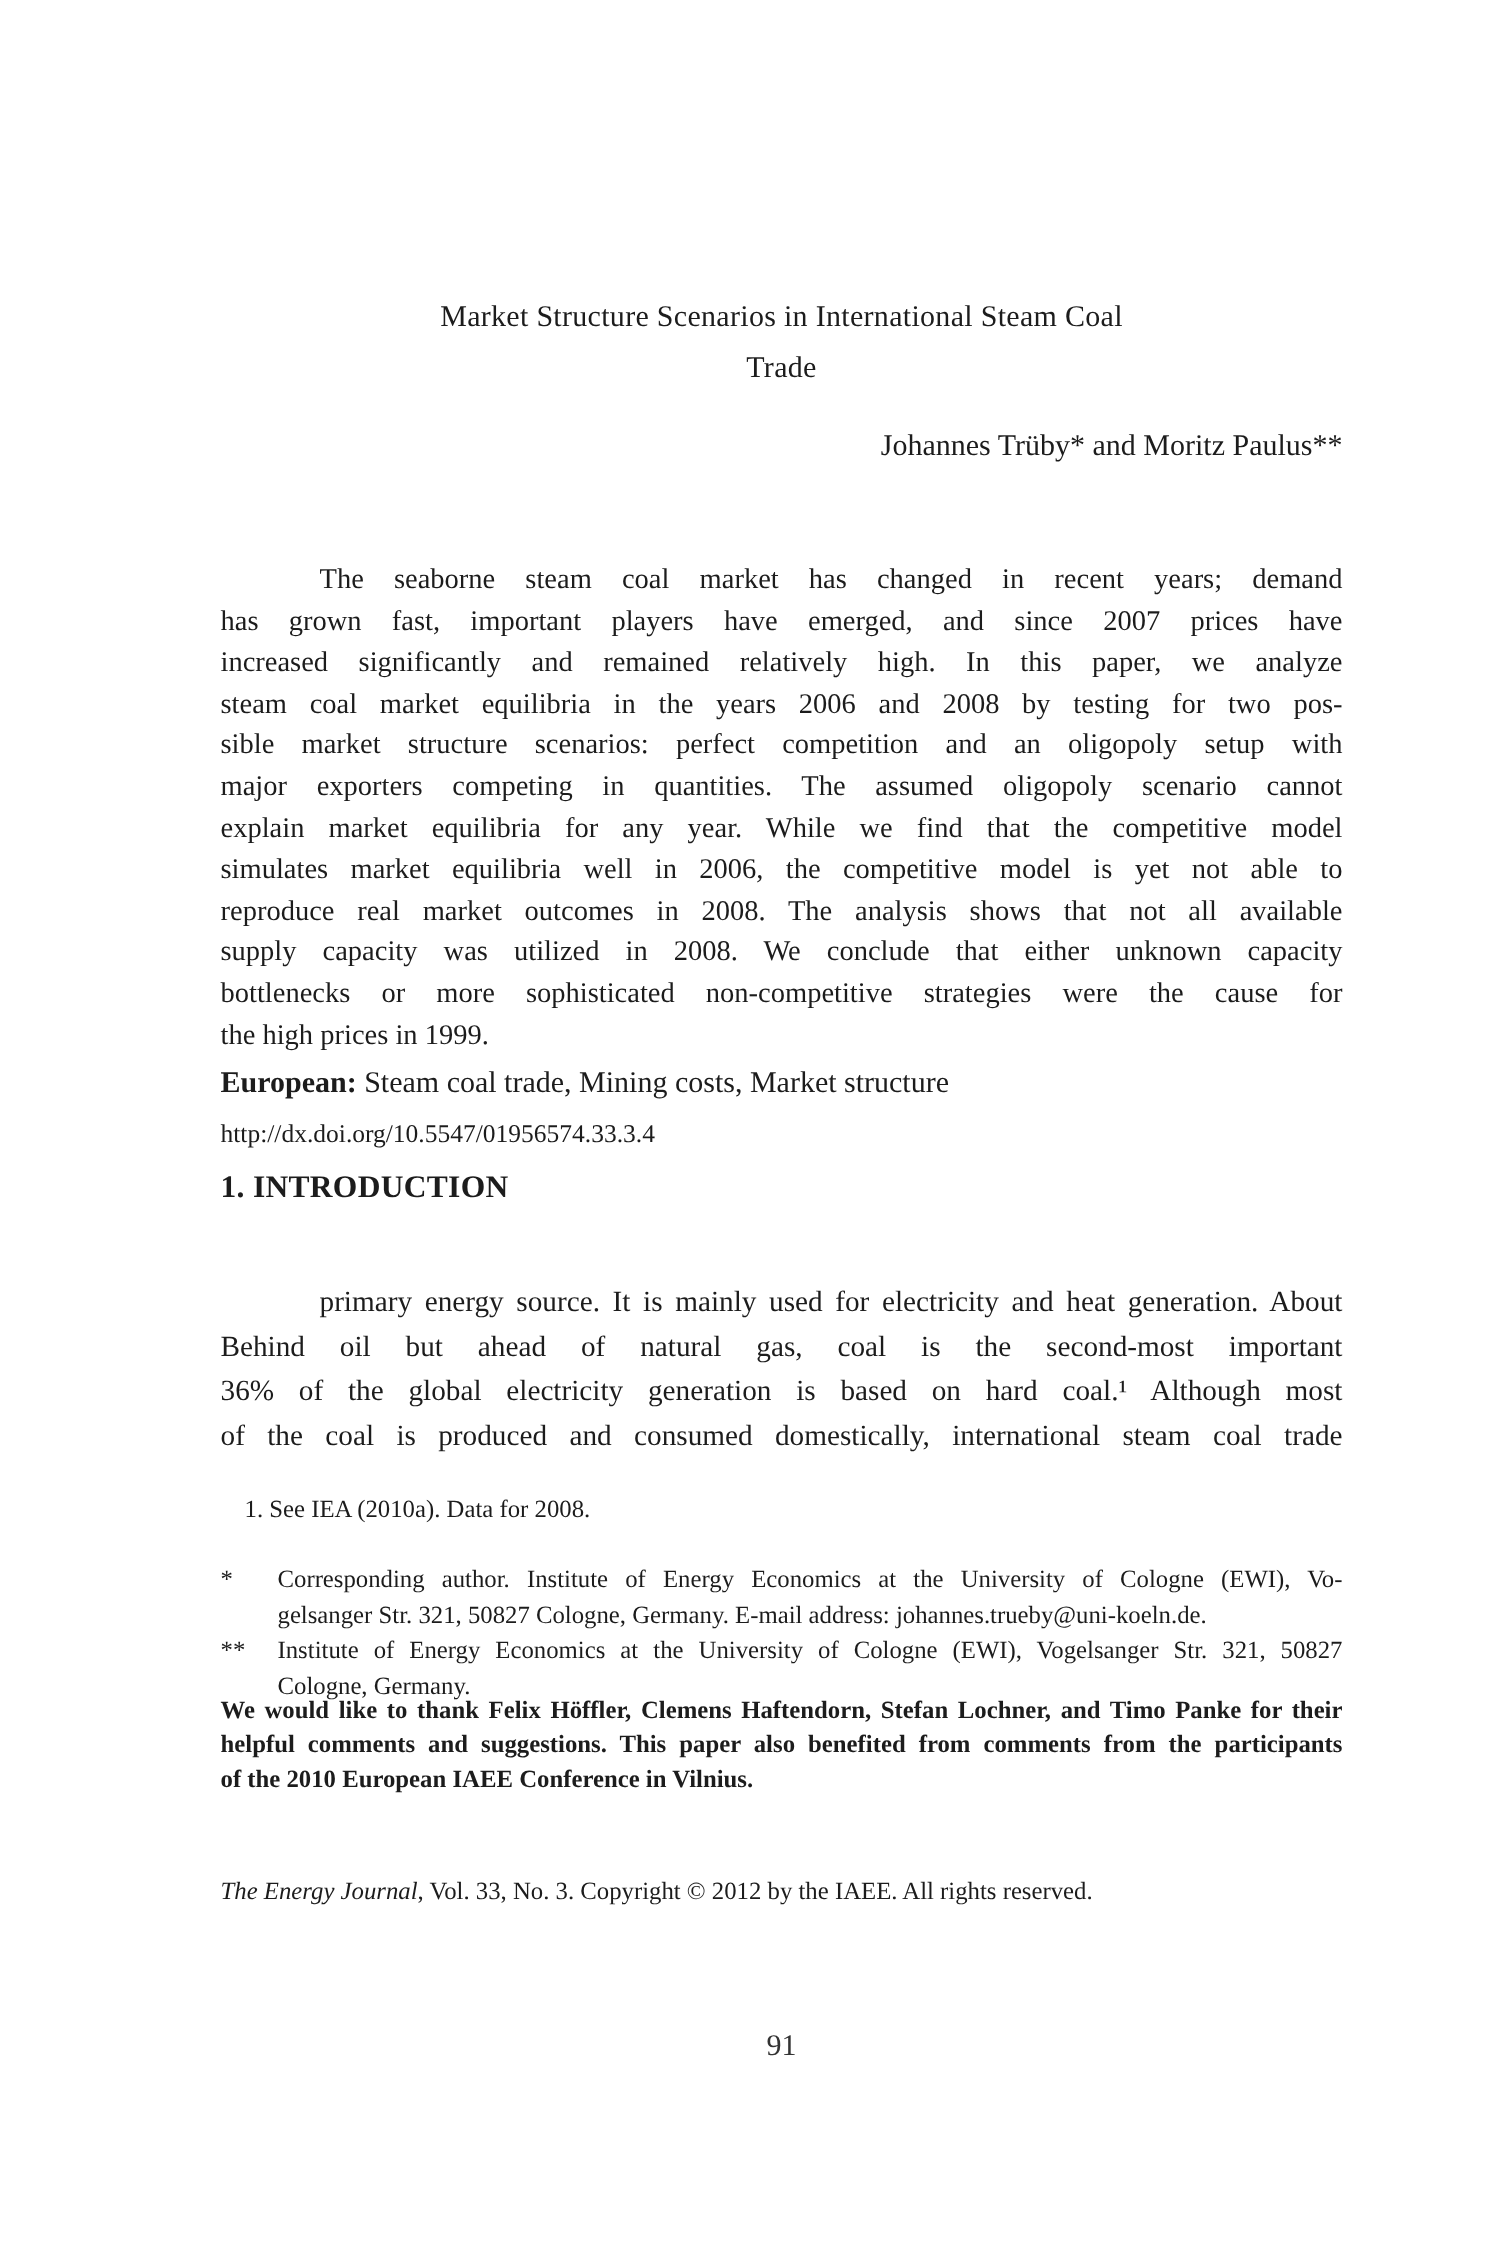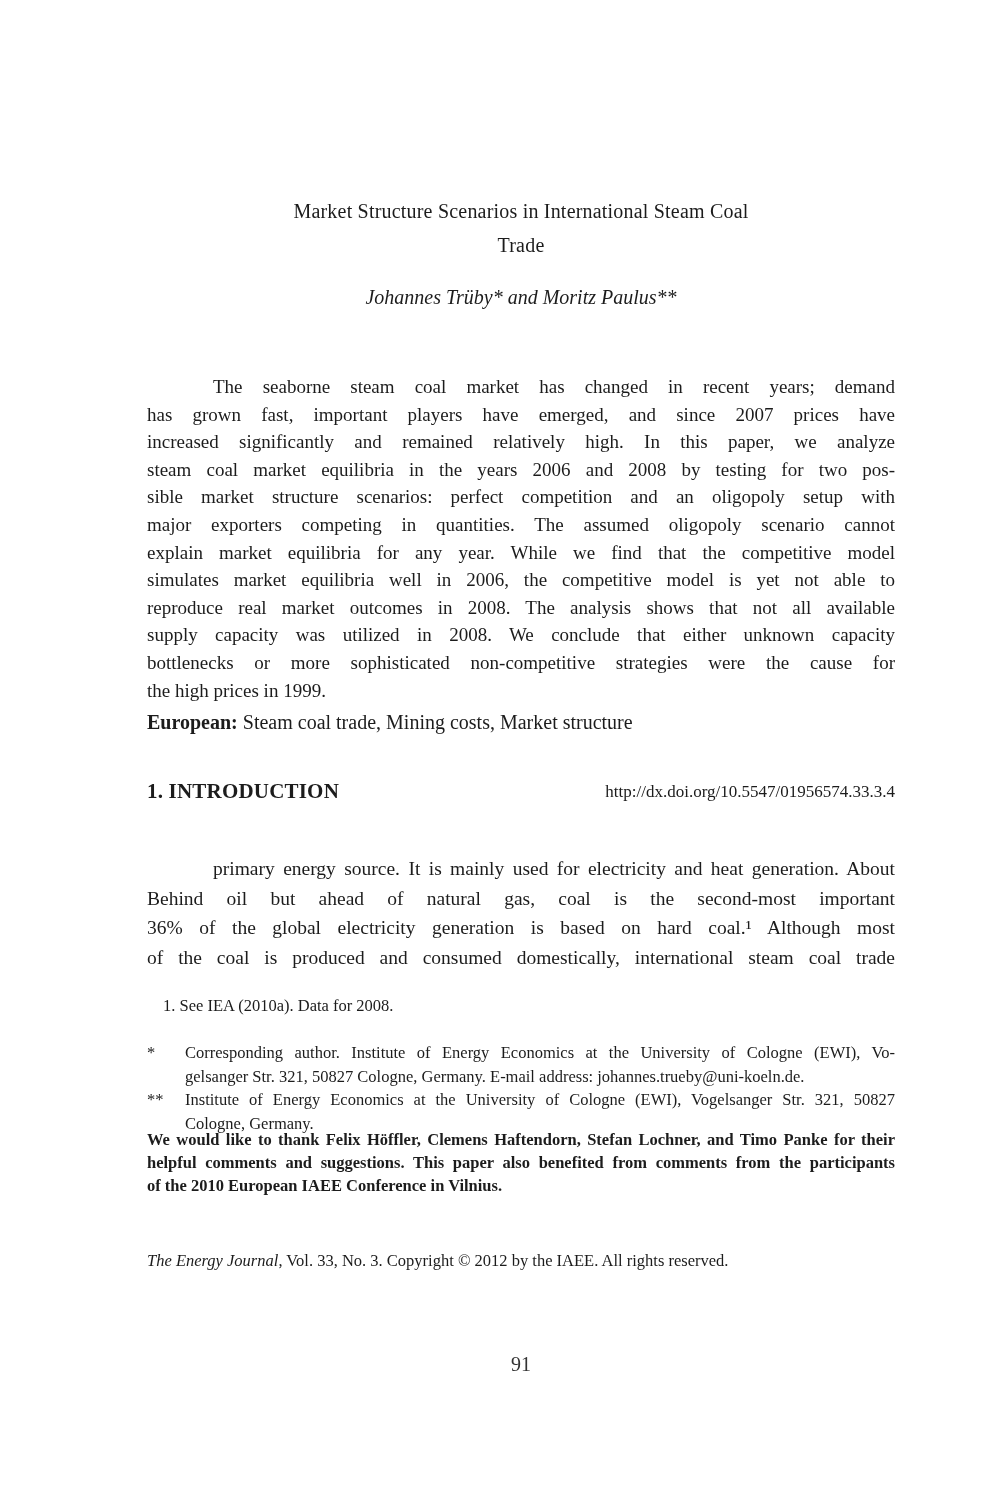--- a/index.html
+++ b/index.html
@@ -27,36 +27,34 @@
     top: 166px;
     font-size: 20px;
     line-height: 34px;
     font-weight: normal;
     letter-spacing: 0.2px;
     margin-top: 28px;
   }
   .authors-line {
     top: 286px;
     font-size: 20px;
-    font-style: italic;
-    text-align: center;
+    text-align: right;
   }
   .abstract-block {
     top: 373px;
     font-size: 19px;
     line-height: 27.6px;
   }
   .keywords-line {
     top: 711px;
     font-size: 20px;
   }
   .doi-line {
-    top: 782px;
+    top: 746px;
     font-size: 17px;
-    text-align: right;
   }
   .section-heading {
     top: 779px;
     font-size: 21px;
     font-weight: bold;
     letter-spacing: 0.2px;
   }
   .intro-block {
     top: 854px;
     font-size: 19.5px;

